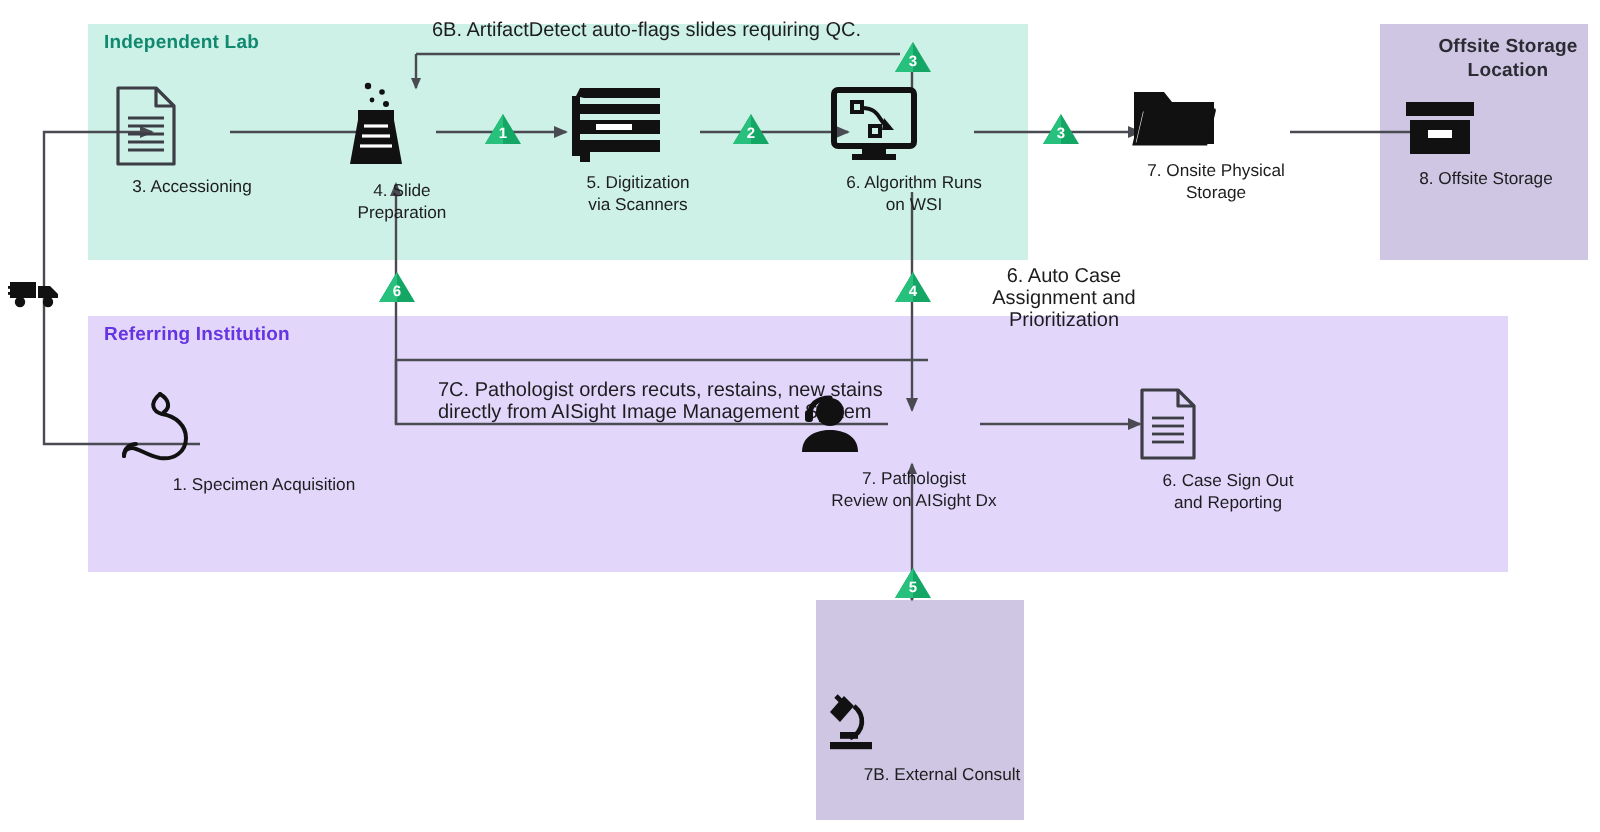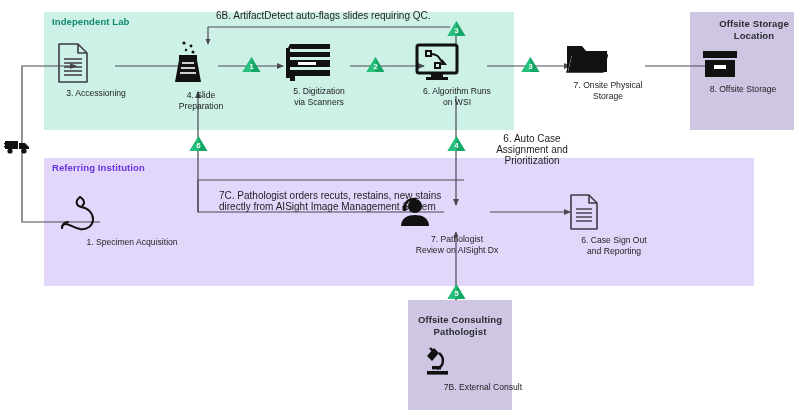--- a/index.html
+++ b/index.html
@@ -102,22 +102,20 @@
 
   <div class="panel panel-lab"></div>
   <div class="panel panel-referring"></div>
   <div class="panel panel-offsite"></div>
   <div class="panel panel-consult"></div>
 
   <div class="panel-title lab">Independent Lab</div>
   <div class="panel-title referring">Referring Institution</div>
   <div class="panel-title offsite">Offsite Storage
 Location</div>
-  <div class="panel-title consult">Offsite Consulting
-Pathologist</div>
 
   <svg width="800" height="416" style="position:absolute;left:0;top:0;z-index:2;">
     <defs>
       <marker id="ah" markerWidth="7" markerHeight="7" refX="6" refY="3" orient="auto" markerUnits="userSpaceOnUse">
         <path d="M0,0 L7,3 L0,6 z" fill="#4a4a52"></path>
       </marker>
       <marker id="ahs" markerWidth="6" markerHeight="6" refX="5.2" refY="2.6" orient="auto" markerUnits="userSpaceOnUse">
         <path d="M0,0 L6,2.6 L0,5.2 z" fill="#4a4a52"></path>
       </marker>
     </defs>
@@ -347,21 +345,21 @@
           <line x1="8" y1="20" x2="24" y2="20"></line>
           <line x1="8" y1="24" x2="24" y2="24"></line>
           <line x1="8" y1="28" x2="24" y2="28"></line>
         </g>
       </svg>
     </span>
     <span class="caption">6. Case Sign Out
 and Reporting</span>
   </div>
 
-  <div class="node" style="left:408px;top:344px;width:126px;z-index:4;margin-left:12px;">
+  <div class="node" style="left:408px;top:344px;width:126px;z-index:4;">
     <span class="glyph">
       <svg width="34" height="34" viewBox="0 0 34 34">
         <path d="M14,4 L19,9 L12,17 L7,12 z" fill="#111111"></path>
         <path d="M19,9 C25,14 24,22 17,25" fill="none" stroke="#111111" stroke-width="2.4"></path>
         <rect x="12" y="22" width="9" height="3.4" fill="#111111"></rect>
         <rect x="7" y="27" width="21" height="3.6" fill="#111111"></rect>
         <path d="M10,4 L16,10" stroke="#111111" stroke-width="2.4"></path>
       </svg>
     </span>
     <span class="caption">7B. External Consult</span>

